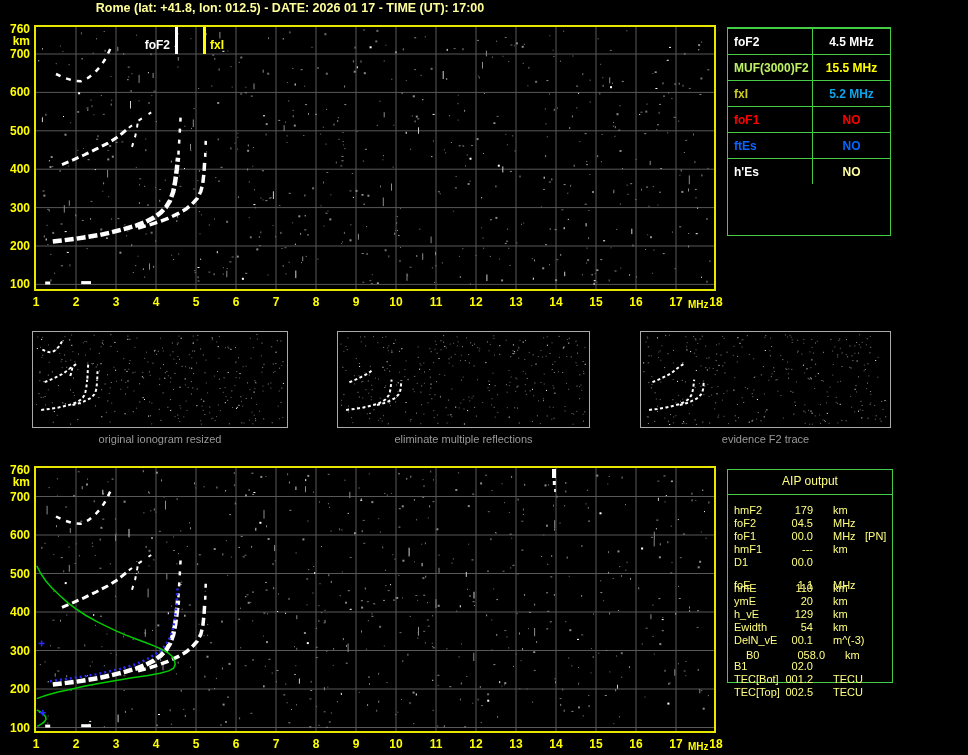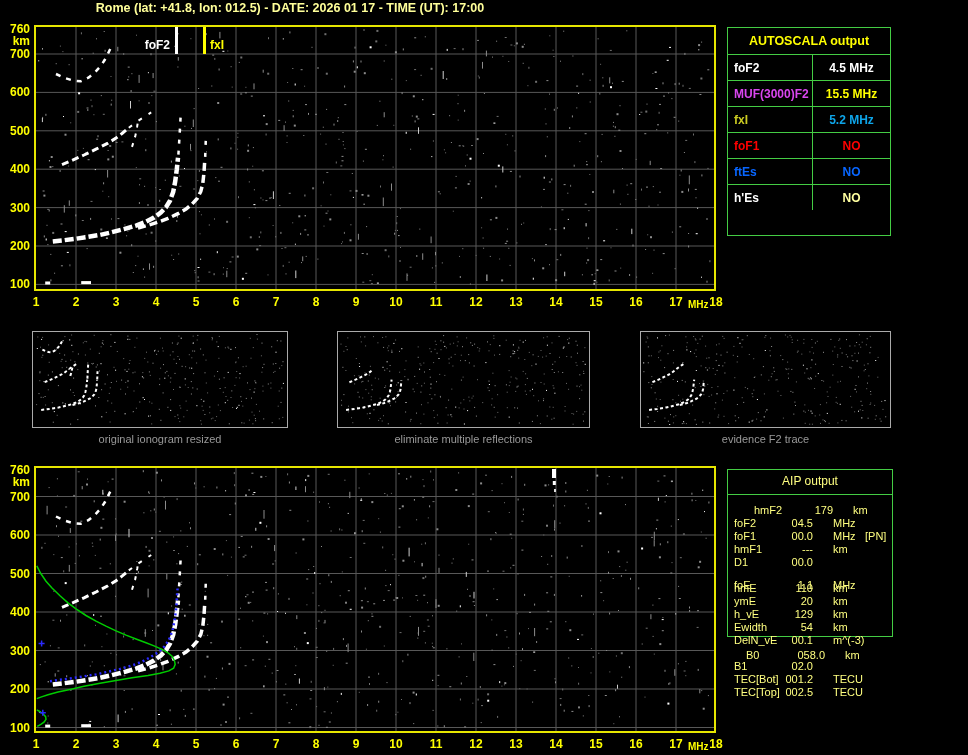--- a/index.html
+++ b/index.html
@@ -741,27 +741,26 @@
           <polyline points="92.8,100.7 100.0,95.4 108.0,90.0 115.2,85.4" fill="none" stroke="#ffffff" stroke-width="2" stroke-linecap="butt" stroke-dasharray="4 8"></polyline>
           <polyline points="96.0,119.9 99.2,109.6 101.2,99.2 102.4,91.5" fill="none" stroke="#ffffff" stroke-width="2" stroke-linecap="butt" stroke-dasharray="4 6"></polyline>
           <polyline points="20.0,47.0 28.0,50.8 36.8,53.5 44.8,54.3 52.8,50.4 59.2,45.0 64.8,38.9 68.8,32.8 72.0,26.6 74.8,20.9" fill="none" stroke="#ffffff" stroke-width="2.5" stroke-linecap="butt" stroke-dasharray="5 6"></polyline>
           <rect x="139" y="0" width="3" height="27" fill="#ffffff"></rect>
           <rect x="167" y="0" width="3" height="27" fill="#ffff00"></rect>
         </svg>
       </div>
     </div>
   <div id="autoscala-box">
       <div class="tbl" style="left: 727px; top: 27px; width: 164px; height: 209px;">
-        <div class="hdr" style="height: 26px;">AUTOSCALA output</div>
         <div class="as-row">
           <div class="as-param" style="color: rgb(255, 255, 255);">foF2</div>
           <div class="as-value" style="color: rgb(255, 255, 255);">4.5 MHz</div>
         </div>
         <div class="as-row">
-          <div class="as-param" style="color: #d946ef;">MUF(3000)F2</div>
+          <div class="as-param" style="color: #bef264;">MUF(3000)F2</div>
           <div class="as-value" style="color: rgb(255, 255, 0);">15.5 MHz</div>
         </div>
         <div class="as-row">
           <div class="as-param" style="color: rgb(204, 204, 34);">fxI</div>
           <div class="as-value" style="color: #0ea5e9;">5.2 MHz</div>
         </div>
         <div class="as-row">
           <div class="as-param" style="color: rgb(255, 0, 0);">foF1</div>
           <div class="as-value" style="color: rgb(255, 0, 0);">NO</div>
         </div>
@@ -2497,24 +2496,24 @@
           <polyline points="20.0,48.5 28.0,52.4 36.8,55.1 44.8,55.8 52.8,52.0 59.2,46.6 64.8,40.4 68.8,34.3 72.0,28.1 74.8,22.3" fill="none" stroke="#ffffff" stroke-width="2.5" stroke-linecap="butt" stroke-dasharray="5 6"></polyline>
           <polyline points="14.0,213.3 24.0,211.8 36.0,210.2 48.0,208.3 60.0,206.4 72.0,203.7 84.0,201.0 96.0,197.5 106.0,193.7 114.0,189.4 122.0,184.4 128.0,179.0 132.8,172.1 136.4,162.9 138.8,151.3 140.4,138.2 141.2,125.5 141.6,120.1" fill="none" stroke="#2a2aff" stroke-width="2.5" stroke-linecap="butt" stroke-dasharray="2 3"></polyline>
           <polyline points="0.8,97.8 4.8,105.5 10.0,113.2 16.0,120.1 24.0,127.8 32.0,134.8 40.0,140.9 50.0,147.5 60.0,153.2 70.0,158.2 80.0,162.9 90.0,167.1 100.0,171.0 110.0,174.8 118.0,177.9 126.0,181.3 132.0,184.8 136.0,188.3 138.4,192.5 139.2,196.4 137.6,200.2 132.8,202.9 124.0,205.2 112.0,207.5 96.0,209.8 80.0,212.5 64.0,215.2 48.0,218.3 34.0,221.4 22.0,224.1 12.0,226.8 4.8,229.1 0.8,230.6" fill="none" stroke="#00cc00" stroke-width="1.5" stroke-linecap="butt"></polyline>
           <polyline points="0.8,241.8 4.0,243.7 7.2,246.0 9.6,248.7 10.0,251.4 8.0,254.1 4.8,256.4 1.2,258.3" fill="none" stroke="#00cc00" stroke-width="1.5" stroke-linecap="butt"></polyline>
           <path d="M 2.5999999999999943 175.56999999999994 L 8.599999999999994 175.56999999999994 M 5.599999999999994 172.56999999999994 L 5.599999999999994 178.56999999999994" stroke="#2a2aff" stroke-width="1.5" fill="none"></path>
           <path d="M 3.799999999999997 244.87 L 9.799999999999997 244.87 M 6.799999999999997 241.87 L 6.799999999999997 247.87" stroke="#2a2aff" stroke-width="1.5" fill="none"></path>
         </svg>
       </div>
     </div>
   <div id="aip-box">
-      <div class="tbl" style="left: 727px; top: 469px; width: 166px; height: 168px;">
+      <div class="tbl" style="left: 727px; top: 469px; width: 166px; height: 214px;">
         <div class="aip-hdr">AIP output</div>
         <div class="aip-sep"></div>
-        <div class="aip-row" style="top: 34px; margin-left: 20px;">
+        <div class="aip-row" style="top: 34px;">
           <span class="aip-param">hmF2</span>
           <span class="aip-value">179</span>
           <span class="aip-unit">km</span>
         </div>
         <div class="aip-row" style="top: 47px;">
           <span class="aip-param">foF2</span>
           <span class="aip-value">04.5</span>
           <span class="aip-unit">MHz</span>
         </div>
         <div class="aip-row" style="top: 60px;">

